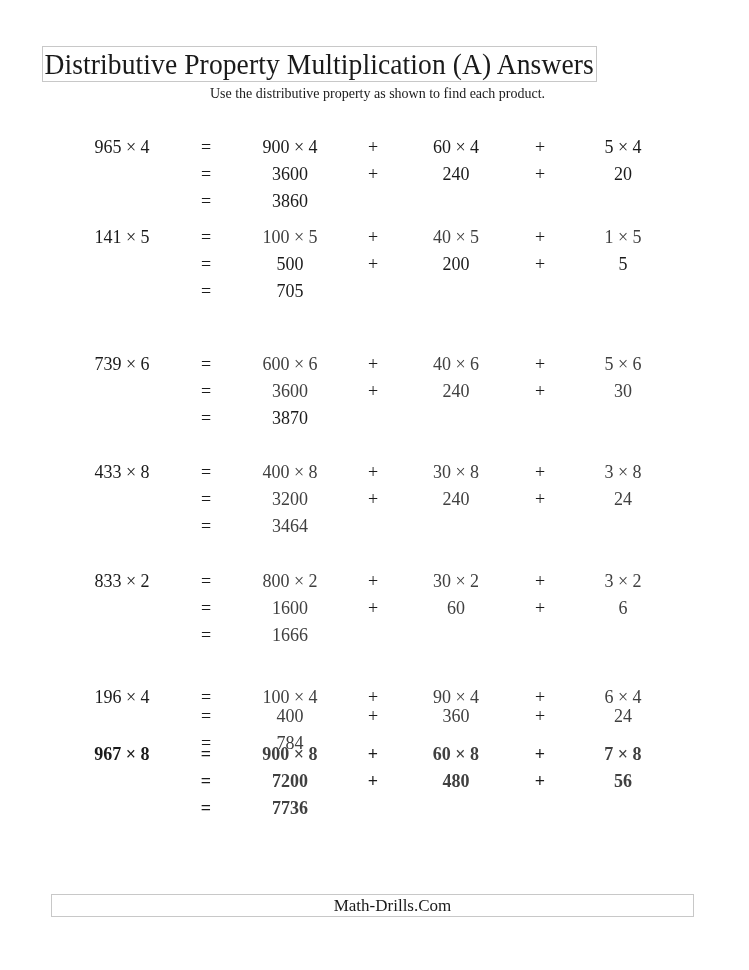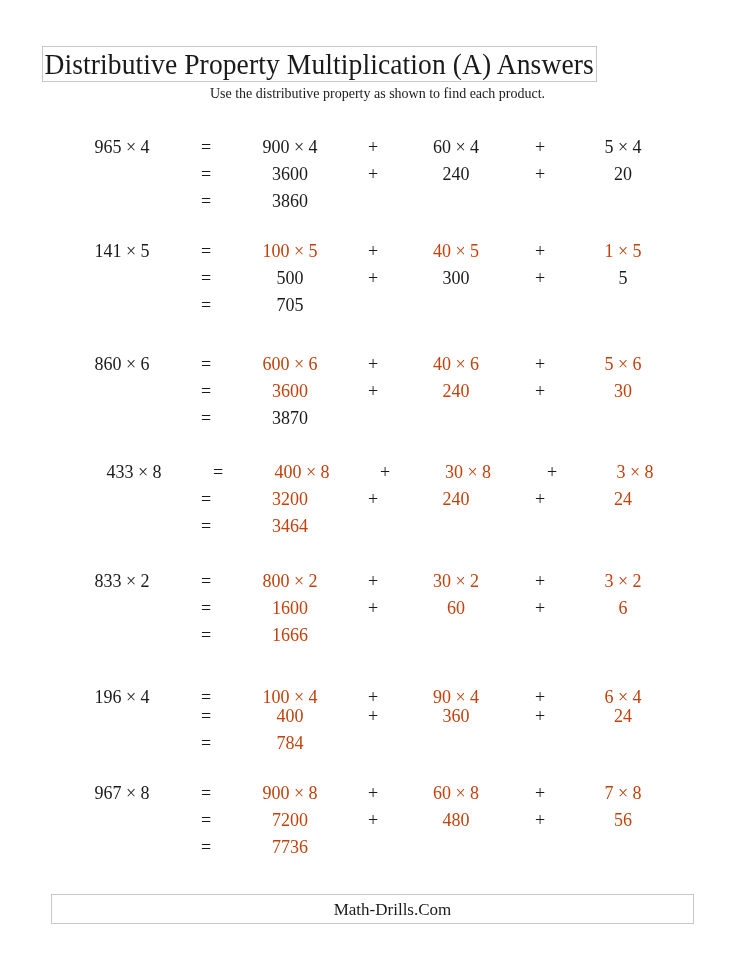--- a/index.html
+++ b/index.html
@@ -64,28 +64,28 @@
       text-align: center;
       white-space: nowrap;
     }
     .c-expr { left: 72px; width: 100px; }
     .c-eq   { left: 186px; width: 40px; }
     .c-t1   { left: 240px; width: 100px; }
     .c-p1   { left: 353px; width: 40px; }
     .c-t2   { left: 406px; width: 100px; }
     .c-p2   { left: 520px; width: 40px; }
     .c-t3   { left: 573px; width: 100px; }
-    .blue { color: #c2410c; }
+    .blue { color: #404040; }
     .black { color: #1a1a1a; }
     .footer-box {
       position: absolute;
       left: 51px;
       top: 894px;
       width: 643px;
-      height: 30px;
+      height: 23px;
       border: 1px solid #c8c8c8;
       box-sizing: border-box;
       display: flex;
       align-items: center;
       justify-content: center;
       padding-left: 40px;
     }
     .footer-text {
       font-size: 17px;
       line-height: 1;
@@ -116,46 +116,46 @@
         <div class="cell c-p1 black">+</div>
         <div class="cell c-t2 black">240</div>
         <div class="cell c-p2 black">+</div>
         <div class="cell c-t3 black">20</div>
       </div>
       <div class="row" style="top: 54px;">
         <div class="cell c-eq black">=</div>
         <div class="cell c-t1 black">3860</div>
       </div>
     </div>
-    <div class="problem" style="top: 238px;">
+    <div class="problem" style="top: 224px;">
       <div class="row" style="top: 0px;">
         <div class="cell c-expr black">141 × 5</div>
         <div class="cell c-eq black">=</div>
         <div class="cell c-t1 blue">100 × 5</div>
         <div class="cell c-p1 black">+</div>
         <div class="cell c-t2 blue">40 × 5</div>
         <div class="cell c-p2 black">+</div>
         <div class="cell c-t3 blue">1 × 5</div>
       </div>
       <div class="row" style="top: 27px;">
         <div class="cell c-eq black">=</div>
         <div class="cell c-t1 black">500</div>
         <div class="cell c-p1 black">+</div>
-        <div class="cell c-t2 black">300</div>
+        <div class="cell c-t2 black">200</div>
         <div class="cell c-p2 black">+</div>
         <div class="cell c-t3 black">5</div>
       </div>
       <div class="row" style="top: 54px;">
         <div class="cell c-eq black">=</div>
         <div class="cell c-t1 black">705</div>
       </div>
     </div>
     <div class="problem" style="top: 351px;">
       <div class="row" style="top: 0px;">
-        <div class="cell c-expr black">860 × 6</div>
+        <div class="cell c-expr black">739 × 6</div>
         <div class="cell c-eq black">=</div>
         <div class="cell c-t1 blue">600 × 6</div>
         <div class="cell c-p1 black">+</div>
         <div class="cell c-t2 blue">40 × 6</div>
         <div class="cell c-p2 black">+</div>
         <div class="cell c-t3 blue">5 × 6</div>
       </div>
       <div class="row" style="top: 27px;">
         <div class="cell c-eq black">=</div>
         <div class="cell c-t1 blue">3600</div>
@@ -163,21 +163,21 @@
         <div class="cell c-t2 blue">240</div>
         <div class="cell c-p2 black">+</div>
         <div class="cell c-t3 blue">30</div>
       </div>
       <div class="row" style="top: 54px;">
         <div class="cell c-eq black">=</div>
         <div class="cell c-t1 black">3870</div>
       </div>
     </div>
     <div class="problem" style="top: 459px;">
-      <div class="row" style="top: 0px; margin-left: 12px;">
+      <div class="row" style="top: 0px;">
         <div class="cell c-expr black">433 × 8</div>
         <div class="cell c-eq black">=</div>
         <div class="cell c-t1 blue">400 × 8</div>
         <div class="cell c-p1 black">+</div>
         <div class="cell c-t2 blue">30 × 8</div>
         <div class="cell c-p2 black">+</div>
         <div class="cell c-t3 blue">3 × 8</div>
       </div>
       <div class="row" style="top: 27px;">
         <div class="cell c-eq black">=</div>
@@ -231,21 +231,21 @@
         <div class="cell c-p1 black">+</div>
         <div class="cell c-t2 blue">360</div>
         <div class="cell c-p2 black">+</div>
         <div class="cell c-t3 blue">24</div>
       </div>
       <div class="row" style="top: 54px;">
         <div class="cell c-eq black">=</div>
         <div class="cell c-t1 blue">784</div>
       </div>
     </div>
-    <div class="problem" style="top: 780px;">
+    <div class="problem" style="top: 741px; font-weight: bold;">
       <div class="row" style="top: 0px;">
         <div class="cell c-expr black">967 × 8</div>
         <div class="cell c-eq black">=</div>
         <div class="cell c-t1 blue">900 × 8</div>
         <div class="cell c-p1 black">+</div>
         <div class="cell c-t2 blue">60 × 8</div>
         <div class="cell c-p2 black">+</div>
         <div class="cell c-t3 blue">7 × 8</div>
       </div>
       <div class="row" style="top: 27px;">

